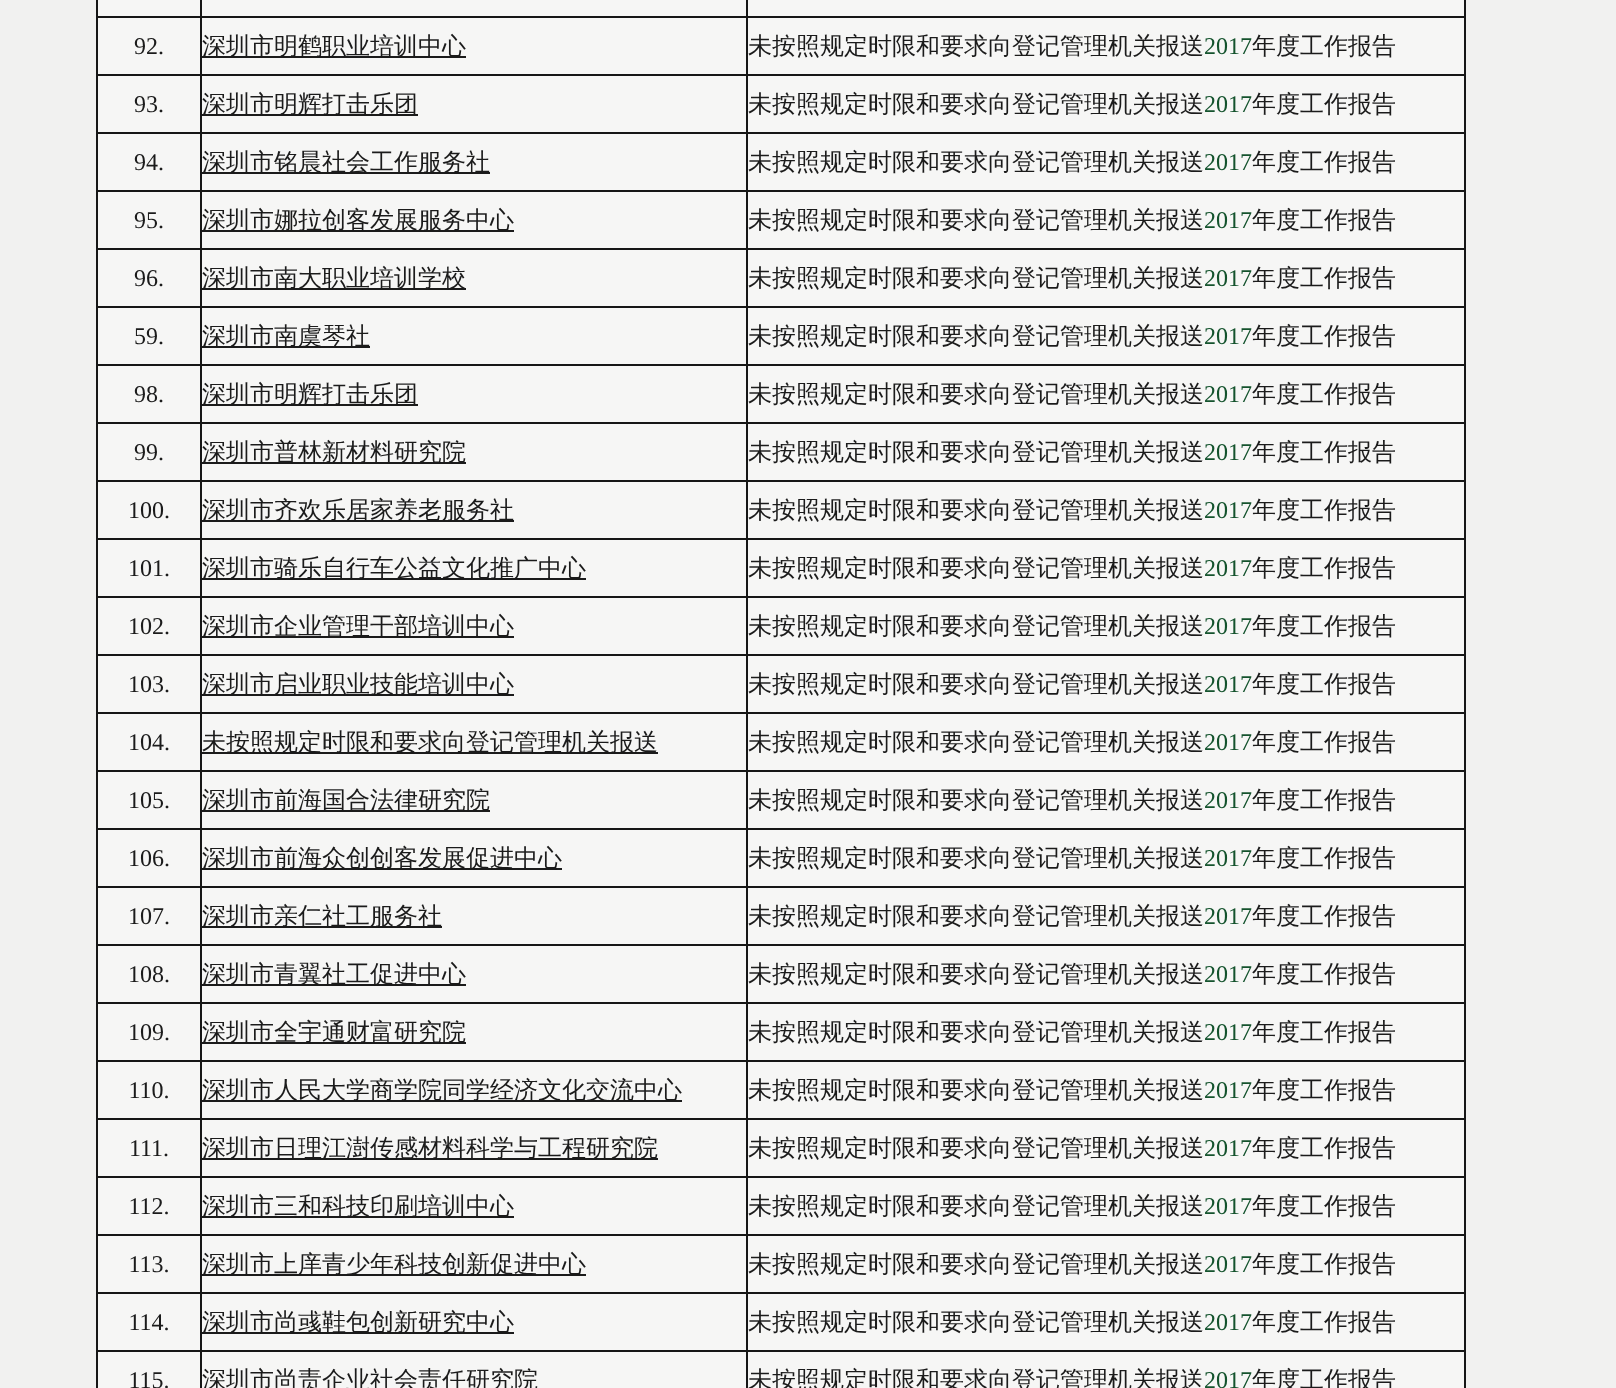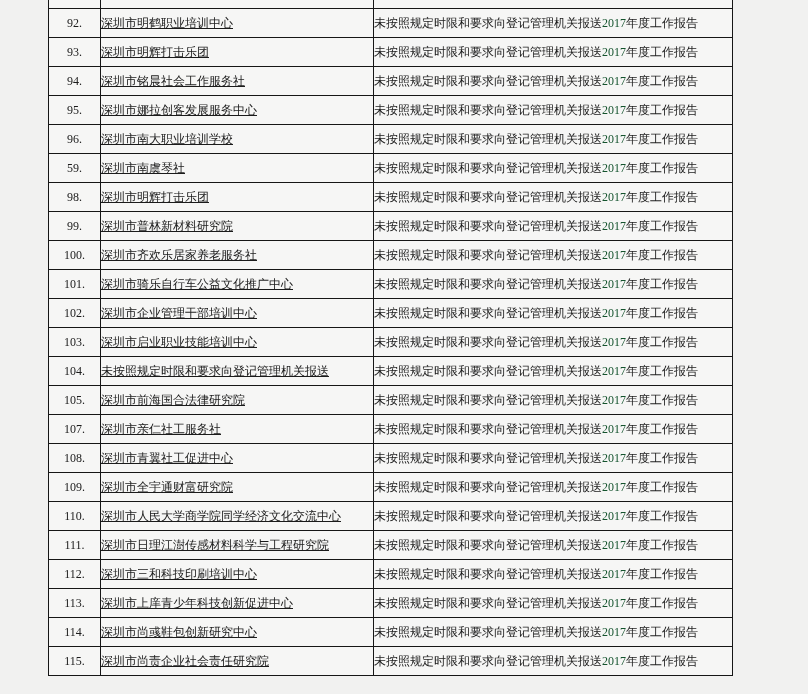--- a/index.html
+++ b/index.html
@@ -132,20 +132,25 @@
           <td class="col-num">104.</td>
           <td class="col-name">未按照规定时限和要求向登记管理机关报送</td>
           <td class="col-msg"><span>未按照规定时限和要求向登记管理机关报送</span><span class="year">2017</span><span>年度工作报告</span></td>
         </tr>
         <tr>
           <td class="col-num">105.</td>
           <td class="col-name">深圳市前海国合法律研究院</td>
           <td class="col-msg"><span>未按照规定时限和要求向登记管理机关报送</span><span class="year">2017</span><span>年度工作报告</span></td>
         </tr>
         <tr>
+          <td class="col-num">106.</td>
+          <td class="col-name">深圳市前海众创创客发展促进中心</td>
+          <td class="col-msg"><span>未按照规定时限和要求向登记管理机关报送</span><span class="year">2017</span><span>年度工作报告</span></td>
+        </tr>
+        <tr>
           <td class="col-num">107.</td>
           <td class="col-name">深圳市亲仁社工服务社</td>
           <td class="col-msg"><span>未按照规定时限和要求向登记管理机关报送</span><span class="year">2017</span><span>年度工作报告</span></td>
         </tr>
         <tr>
           <td class="col-num">108.</td>
           <td class="col-name">深圳市青翼社工促进中心</td>
           <td class="col-msg"><span>未按照规定时限和要求向登记管理机关报送</span><span class="year">2017</span><span>年度工作报告</span></td>
         </tr>
         <tr>

